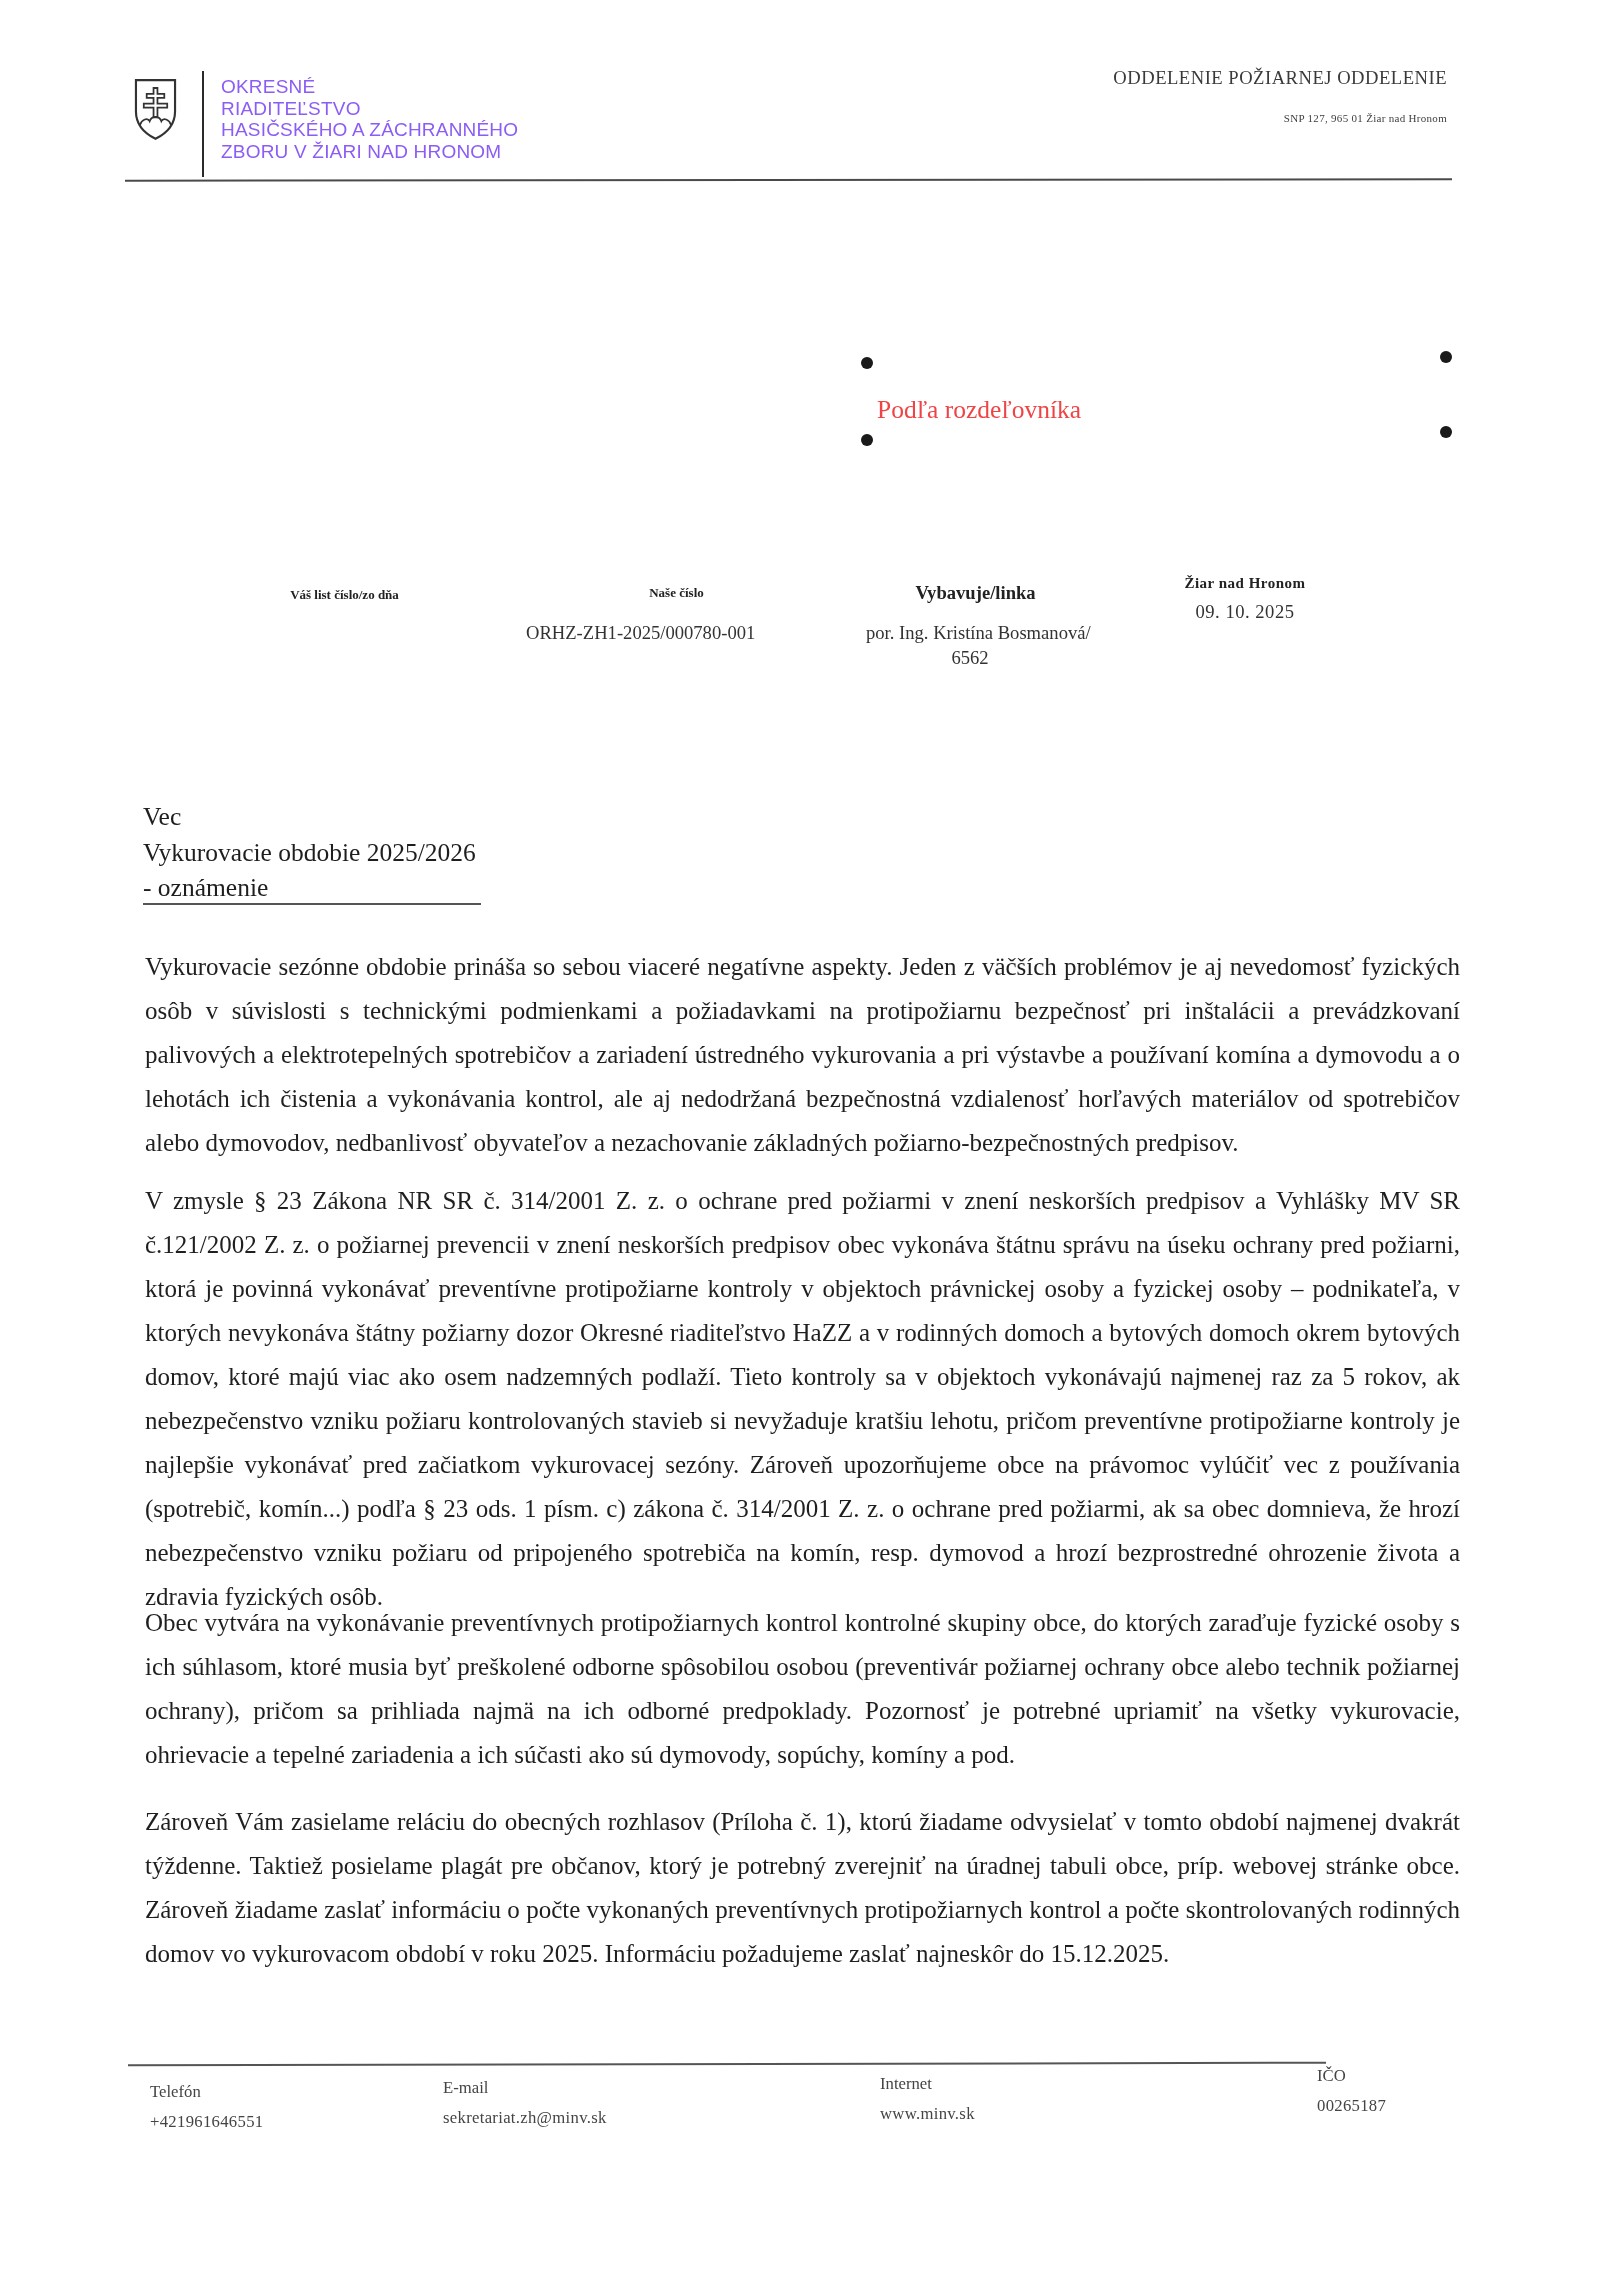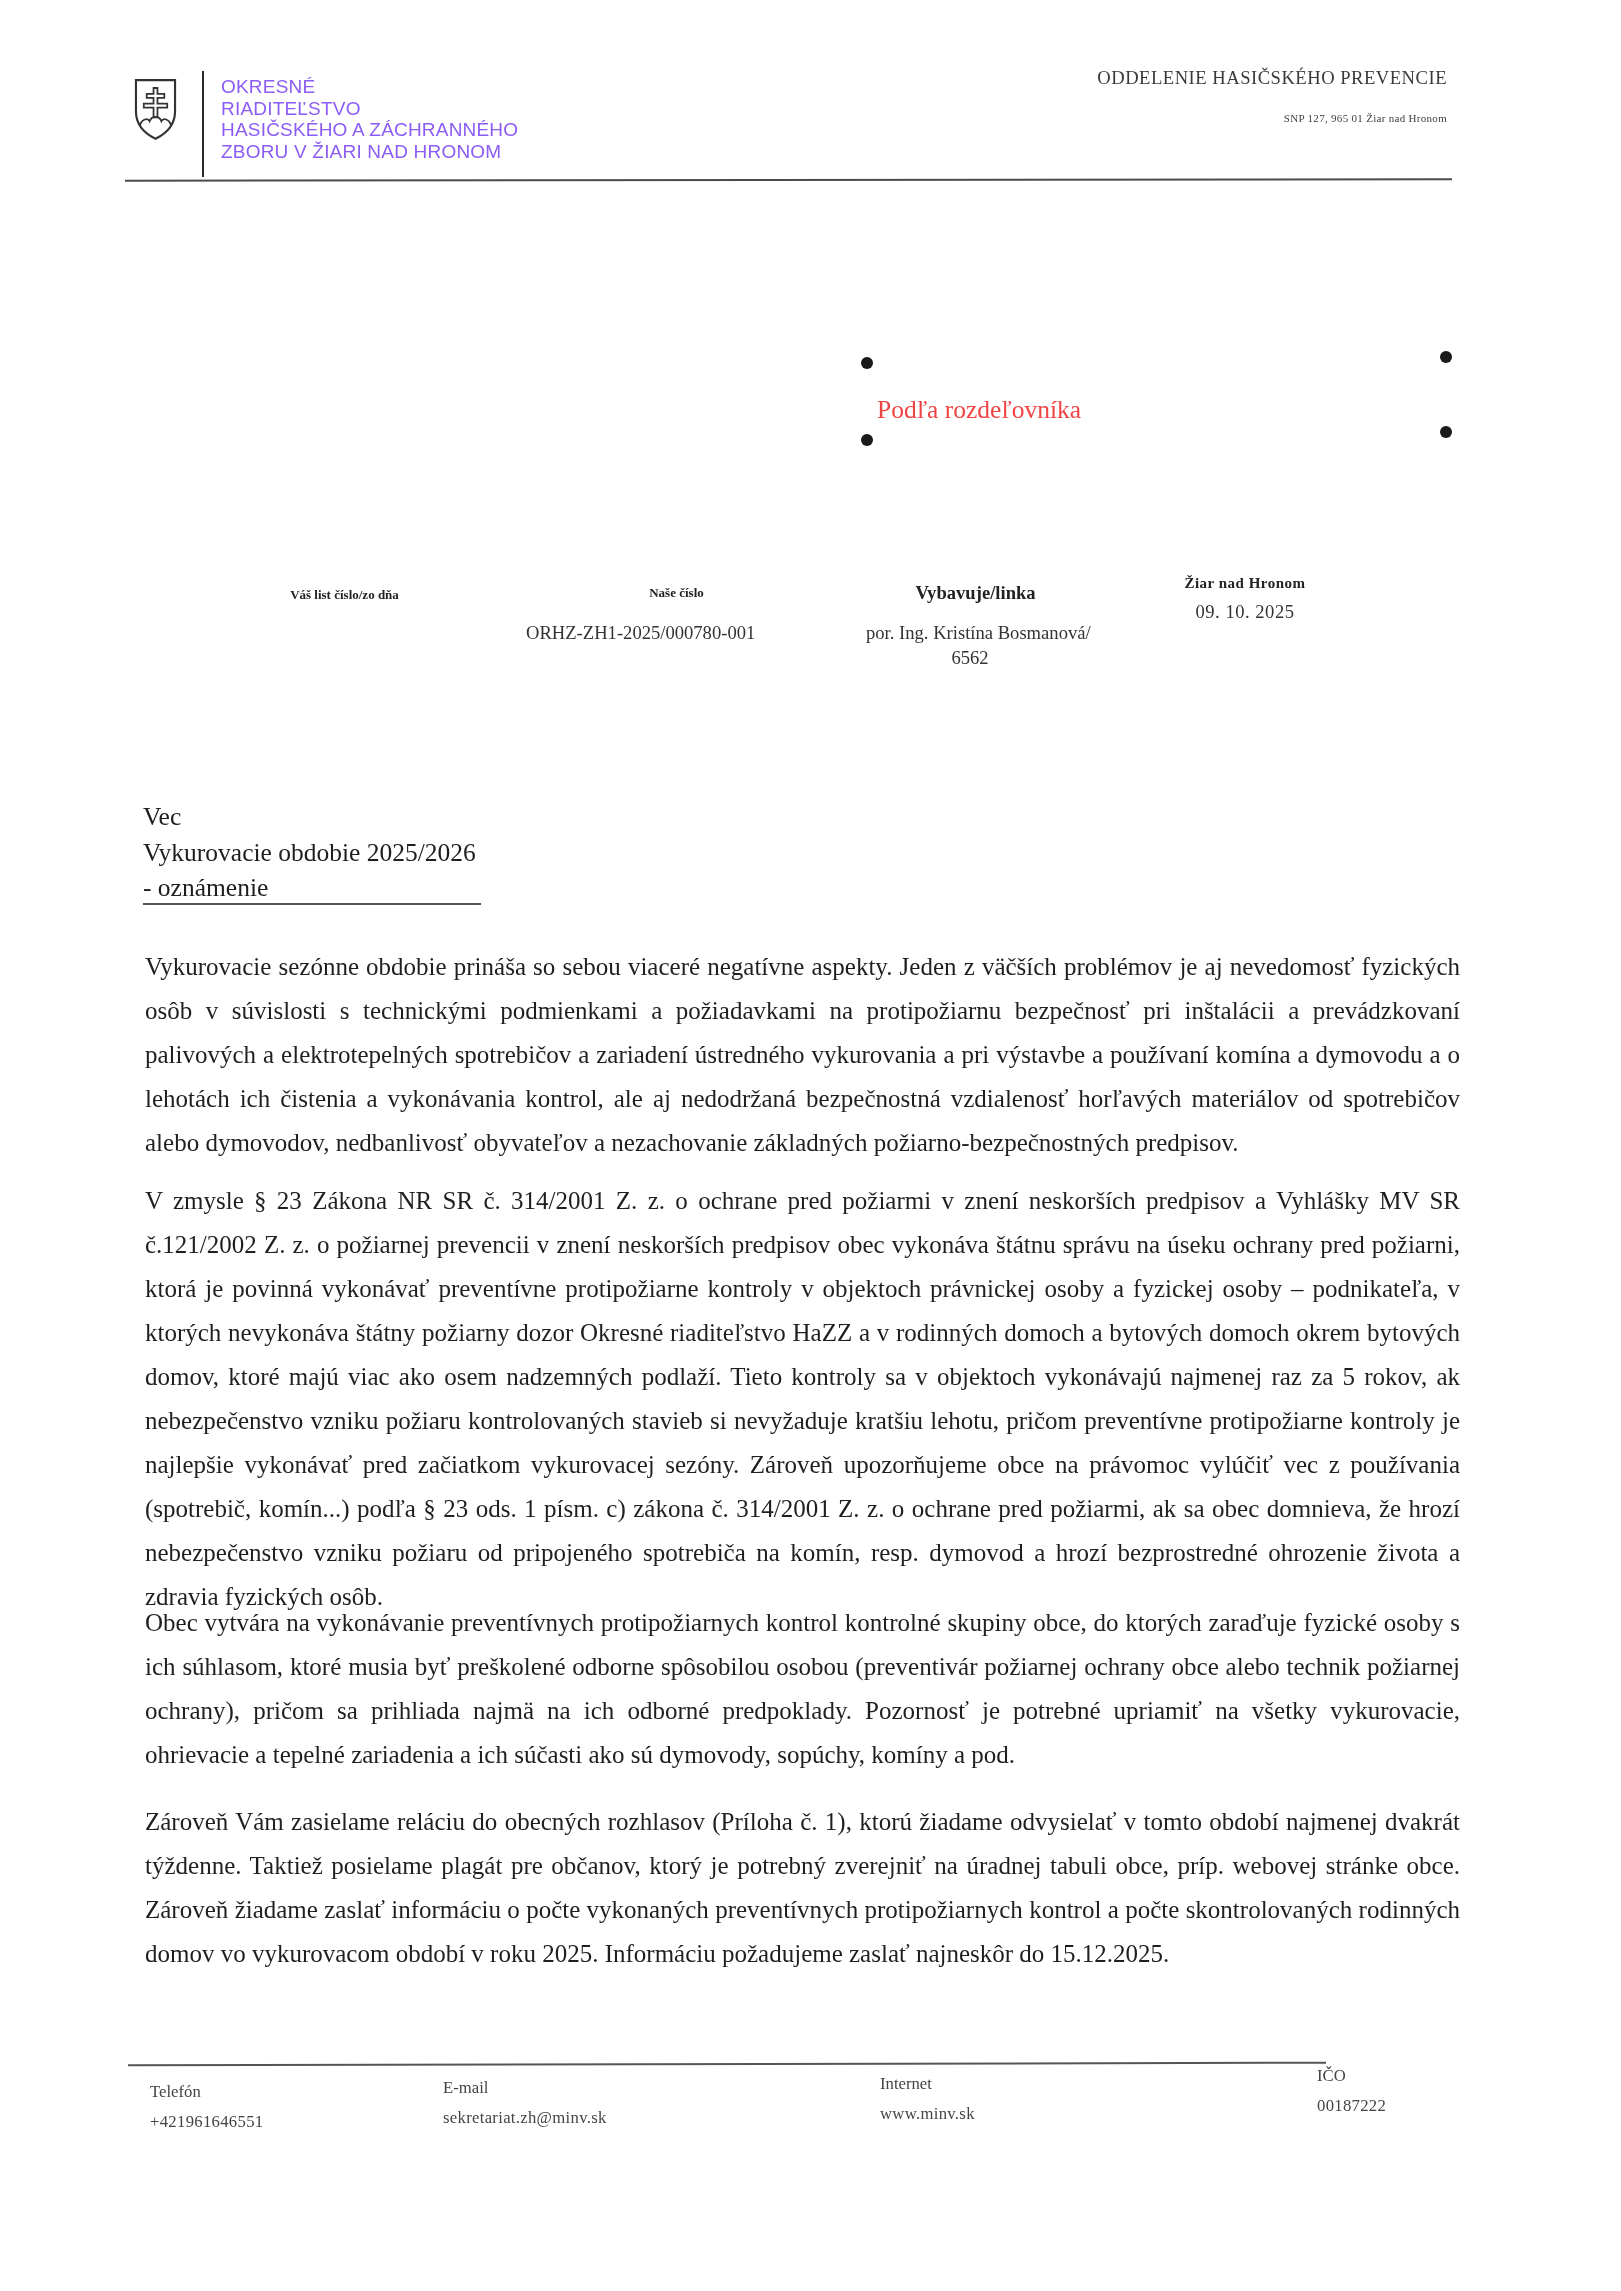--- a/index.html
+++ b/index.html
@@ -56,21 +56,21 @@
     <path d="M6 48 C8 42 14 40 16 44 C18 38 26 38 28 44 C30 40 36 42 38 48" fill="none" stroke="#333" stroke-width="1.8"></path>
   </svg>
 </div>
 <div class="abs logo-divider"></div>
 <div class="abs org-name">
   <div>OKRESNÉ</div>
   <div>RIADITEĽSTVO</div>
   <div>HASIČSKÉHO A ZÁCHRANNÉHO</div>
   <div>ZBORU V ŽIARI NAD HRONOM</div>
 </div>
-<div class="abs dept">ODDELENIE HASIČSKÉHO PREVENCIE</div>
+<div class="abs dept">ODDELENIE POŽIARNEJ ODDELENIE</div>
 <div class="abs dept-address">SNP 127, 965  01  Žiar nad Hronom</div>
 <div class="abs header-rule"></div>
 
 <div class="abs dot" style="left:861px; top:357px;"></div>
 <div class="abs dot" style="left:1440px; top:351px;"></div>
 <div class="abs dot" style="left:861px; top:434px;"></div>
 <div class="abs dot" style="left:1440px; top:426px;"></div>
 <div class="abs recipient">Podľa rozdeľovníka</div>
 
 <div class="abs ref-col" style="left:227px; top:587px; width:235px;">
@@ -108,15 +108,15 @@
 <div class="abs" style="left:421px; top:2078px;margin-left:22px;">
   <div class="foot-label">E-mail</div>
   <div class="foot-value" style="margin-top:9.8px;">sekretariat.zh@minv.sk</div>
 </div>
 <div class="abs" style="left:880px; top:2074px;">
   <div class="foot-label">Internet</div>
   <div class="foot-value" style="margin-top:9.8px;">www.minv.sk</div>
 </div>
 <div class="abs" style="left:1317px; top:2066px;">
   <div class="foot-label">IČO</div>
-  <div class="foot-value" style="margin-top:9.8px;">00187222</div>
+  <div class="foot-value" style="margin-top:9.8px;">00265187</div>
 </div>
 
 
 </body></html>

